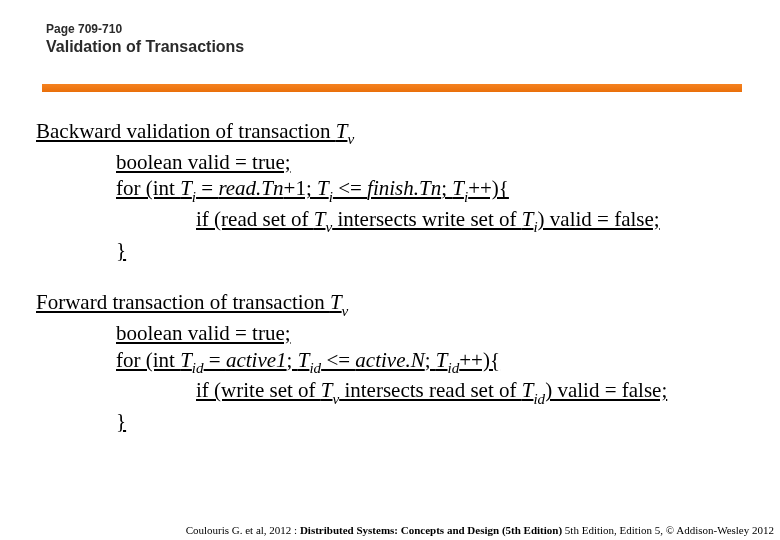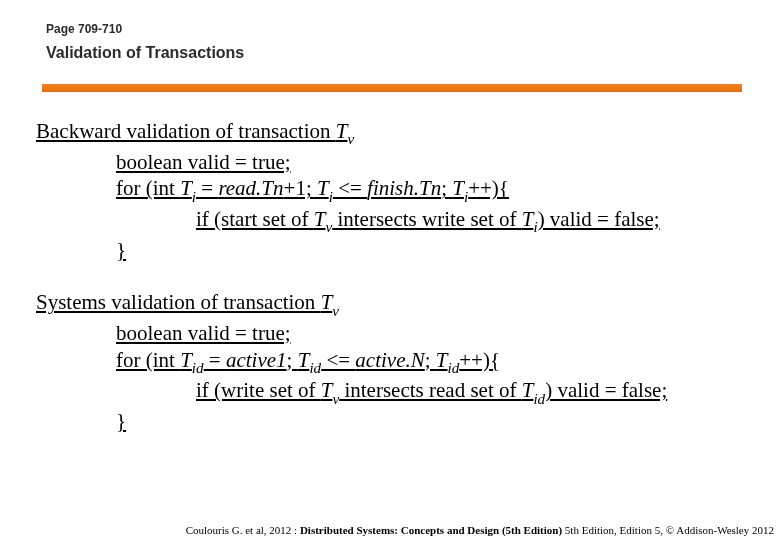--- a/index.html
+++ b/index.html
@@ -17,21 +17,21 @@
   }
   .header-line1 {
     font-size: 12px;
     font-weight: bold;
     color: #2b2b2b;
   }
   .header-line2 {
     font-size: 16px;
     font-weight: bold;
     color: #2b2b2b;
-    margin-top: 8px;
+    margin-top: 2px;
   }
   .orange-bar {
     position: absolute;
     left: 42px;
     top: 84px;
     width: 700px;
     height: 8px;
     background: linear-gradient(to bottom, #f58220 0%, #e96f0a 100%);
   }
   .content {
@@ -78,28 +78,28 @@
 
   <div class="block">
     <div>
       <span>Backward validation of transaction </span><em class="var"><span>T</span></em><span class="sub">v</span>
     </div>
     <div class="indent1">boolean valid = true;</div>
     <div class="indent1">
       <span>for (int </span><em class="var"><span>T</span></em><span class="sub">i</span><span>  = </span><em class="var"><span>read.Tn</span></em><span>+1; </span><em class="var"><span>T</span></em><span class="sub">i</span><span> &lt;= </span><em class="var"><span>finish.Tn</span></em><span>; </span><em class="var"><span>T</span></em><span class="sub">i</span><span>++){</span>
     </div>
     <div class="indent2">
-      <span>if (start set of </span><em class="var"><span>T</span></em><span class="sub">v</span><span> intersects write set of </span><em class="var"><span>T</span></em><span class="sub">i</span><span>) valid = false;</span>
+      <span>if (read set of </span><em class="var"><span>T</span></em><span class="sub">v</span><span> intersects write set of </span><em class="var"><span>T</span></em><span class="sub">i</span><span>) valid = false;</span>
     </div>
     <div class="indent1">}</div>
   </div>
 
   <div class="block">
     <div>
-      <span>Systems validation of transaction </span><em class="var"><span>T</span></em><span class="sub">v</span>
+      <span>Forward transaction of transaction </span><em class="var"><span>T</span></em><span class="sub">v</span>
     </div>
     <div class="indent1">boolean valid = true;</div>
     <div class="indent1">
       <span>for (int </span><em class="var"><span>T</span></em><span class="sub">id</span><span> = </span><em class="var"><span>active1</span></em><span>; </span><em class="var"><span>T</span></em><span class="sub">id</span><span> &lt;= </span><em class="var"><span>active.N</span></em><span>; </span><em class="var"><span>T</span></em><span class="sub">id</span><span>++){</span>
     </div>
     <div class="indent2">
       <span>if (write set of </span><em class="var"><span>T</span></em><span class="sub">v</span><span> intersects read set of </span><em class="var"><span>T</span></em><span class="sub">id</span><span>) valid = false;</span>
     </div>
     <div class="indent1">}</div>
   </div>

